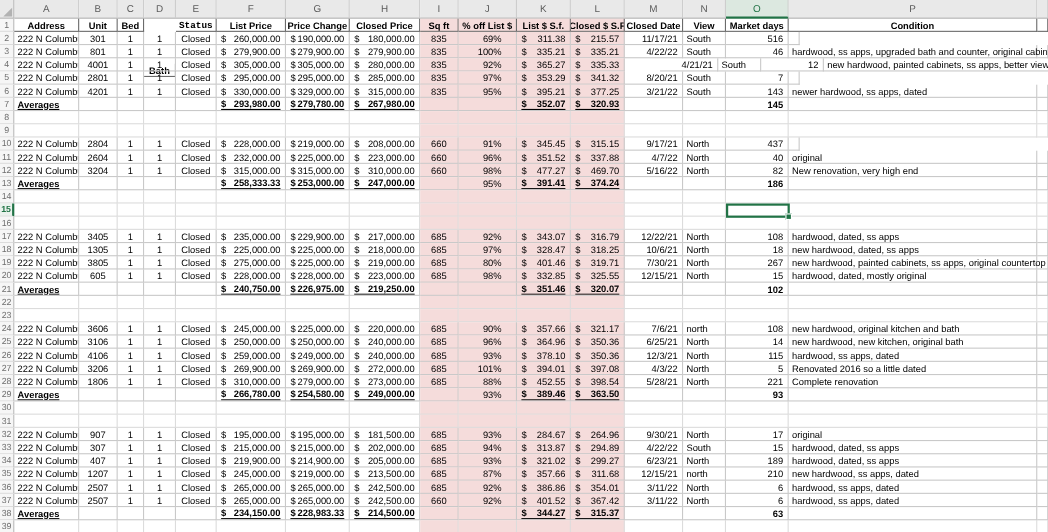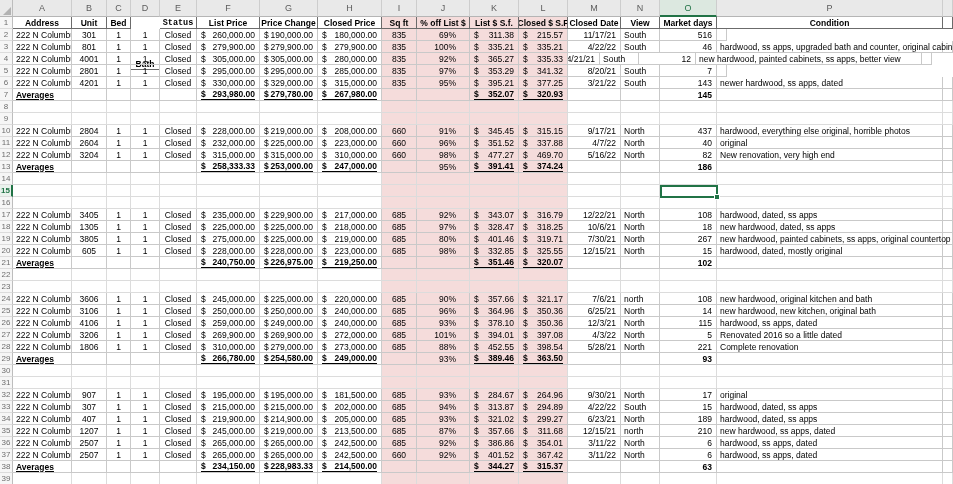--- a/index.html
+++ b/index.html
@@ -243,21 +243,21 @@
             <span>$</span>
             <span>365.27</span>
           </div>
         </div>
         <div class="cell pink al-m" style="width: 49px;">
           <div class="mwrap">
             <span>$</span>
             <span>335.33</span>
           </div>
         </div>
-        <div class="cell al-r" style="width: 32px;">4/21/21</div>
+        <div class="cell al-r" style="width: 53px; margin-left: 32px;">4/21/21</div>
         <div class="cell al-l" style="width: 39px;">South</div>
         <div class="cell al-r" style="width: 57px;">12</div>
         <div class="cell al-l spill" style="width: 226px;">new hardwood, painted cabinets, ss apps, better view</div>
         <div class="cell" style="width: 10px;"></div>
       </div>
       <div class="row data">
         <div class="gut">5</div>
         <div class="cell al-l" style="width: 59px;">222 N Columbus</div>
         <div class="cell al-c" style="width: 35px;">2801</div>
         <div class="cell al-c" style="width: 24px;">1</div>
@@ -465,21 +465,20 @@
         </div>
         <div class="cell pink al-m" style="width: 49px;">
           <div class="mwrap">
             <span>$</span>
             <span>315.15</span>
           </div>
         </div>
         <div class="cell al-r" style="width: 53px;">9/17/21</div>
         <div class="cell al-l" style="width: 39px;">North</div>
         <div class="cell al-r" style="width: 57px;">437</div>
-        <div class="cell al-l spill" style="width: 226px;">hardwood, everything else original, horrible photos</div>
         <div class="cell" style="width: 10px;"></div>
       </div>
       <div class="row data">
         <div class="gut">11</div>
         <div class="cell al-l" style="width: 59px;">222 N Columbus</div>
         <div class="cell al-c" style="width: 35px;">2604</div>
         <div class="cell al-c" style="width: 24px;">1</div>
         <div class="cell al-c" style="width: 29px;">1</div>
         <div class="cell al-c" style="width: 37px;">Closed</div>
         <div class="cell al-m" style="width: 63px;">

